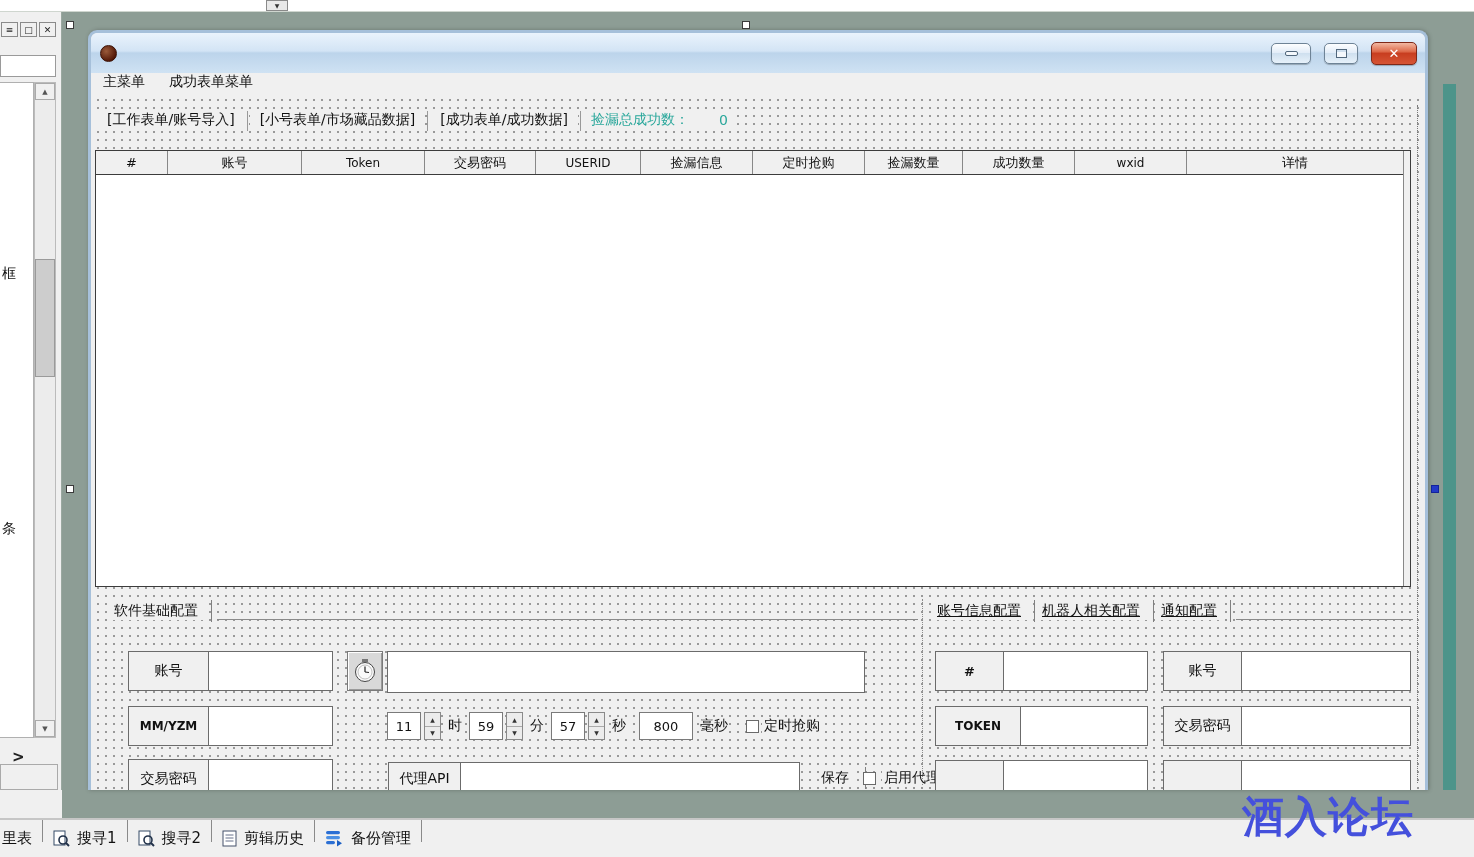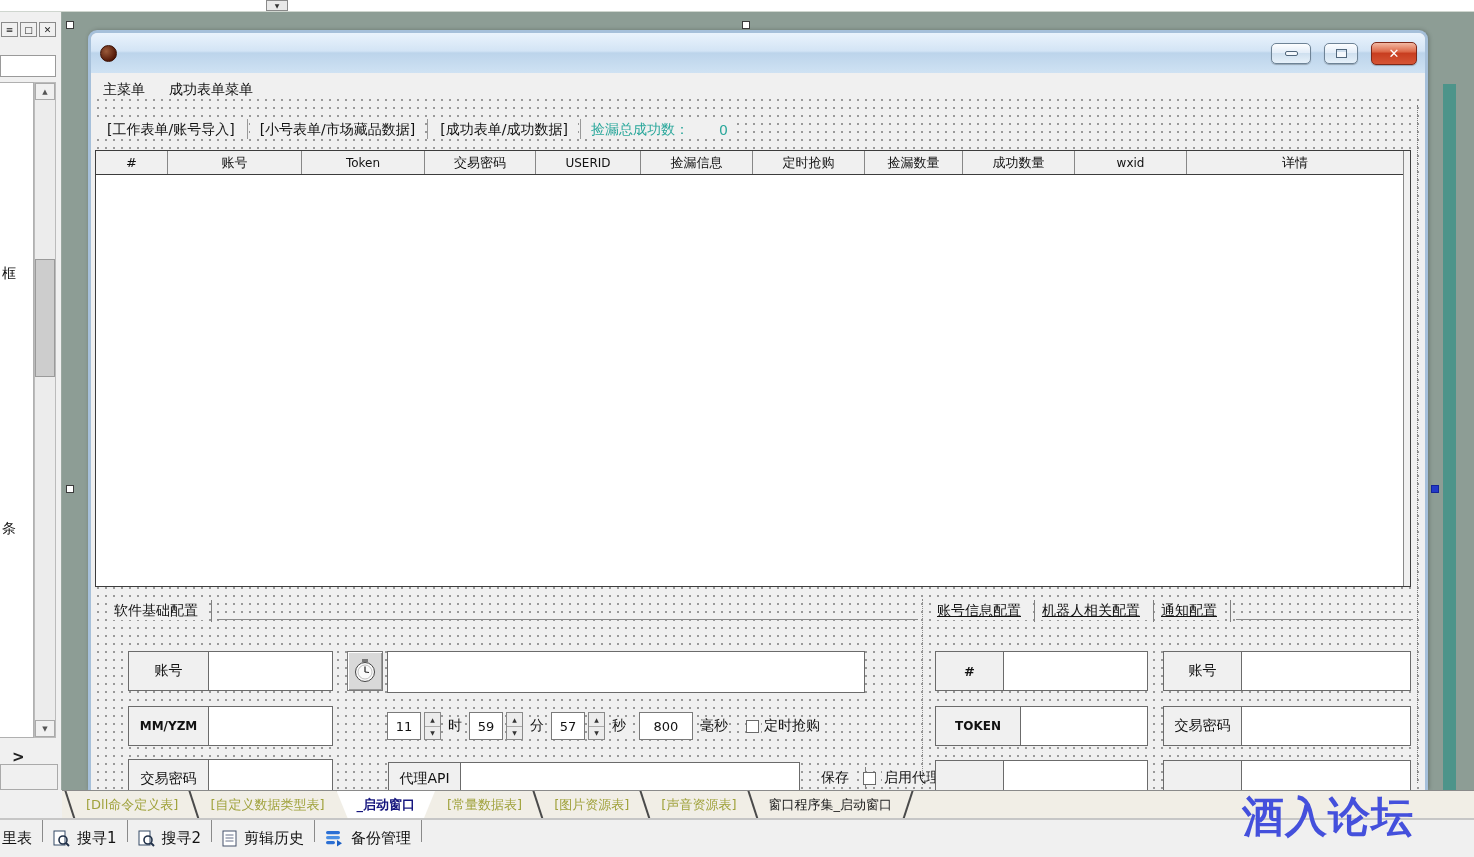--- a/index.html
+++ b/index.html
@@ -40,27 +40,27 @@
   .app-icon{position:absolute;left:9px;top:12px;width:17px;height:17px;border-radius:50%;
             background:radial-gradient(circle at 35% 35%,#9a5a3a,#501505 75%);border:1px solid #3a1004;}
   .wbtns{position:absolute;right:8px;top:9px;display:flex;gap:13px;align-items:center;}
   .wbtn{width:40px;height:21px;border:1px solid #6e8396;border-radius:5px;display:flex;align-items:center;justify-content:center;
         background:linear-gradient(#fdfeff,#e3edf8 45%,#cfe0ef 50%,#e7f1fa);box-shadow:0 1px 1px rgba(0,0,0,.25);}
   .wbtn.max{width:34px;}
   .wbtn.close{width:46px;height:23px;border-color:#7e2818;color:#fff;font-weight:bold;
         background:linear-gradient(#f2b8a2,#de6c4c 40%,#c83e20 50%,#d65535);}
   .mindash{width:13px;height:5px;border:1px solid #51677c;border-radius:2px;background:#f4f8fc;}
   .maxsq{width:11px;height:9px;border:1px solid #51677c;background:#f4f8fc;box-shadow:inset 0 2px #cfdfee;}
-  .menubar{height:26px;display:flex;align-items:flex-end;gap:24px;padding-left:12px;font-size:14px;background:#f0f0f0;}
+  .menubar{height:26px;display:flex;align-items:flex-start;gap:24px;padding-left:12px;font-size:14px;background:#f0f0f0;}
   .menu-item{cursor:default;}
 
   
   .surface{position:absolute;left:0;top:66px;right:0;bottom:0;overflow:hidden;background:#f0f0f0;
            background-image:radial-gradient(circle,#999 1px,transparent 1.4px);background-size:8px 8px;background-position:3px 5px;}
-  .vtabs{position:absolute;left:6px;top:12px;height:28px;display:flex;align-items:flex-end;}
+  .vtabs{position:absolute;left:6px;top:12px;height:28px;display:flex;align-items:flex-start;}
   .vtab{background:#f0f0f0;padding:0 10px;font-size:14px;white-space:nowrap;}
   .vdiv{width:1px;height:20px;background:#999;margin:0 2px;}
   .counter{display:flex;align-items:center;background:#f0f0f0;padding:0 8px;font-size:14px;color:#2aa79b;}
   .counter .val{margin-left:30px;}
 
   
   .dtable{position:absolute;left:4px;top:51px;width:1316px;height:437px;display:flex;border:1px solid #3c3c3c;background:#fff;}
   .tmain{flex:1;display:flex;flex-direction:column;}
   .thead{display:flex;height:24px;background:#f0f0f0;border-bottom:1px solid #3c3c3c;}
   .th{border-right:1px solid #888;display:flex;align-items:center;justify-content:center;font-size:13px;overflow:hidden;white-space:nowrap;}
@@ -315,35 +315,20 @@
       </div>
       <div class="fbox" style="left:1072px;top:661px;width:248px;height:40px;">
         <div class="lab" style="width:78px;"></div>
         <div class="inp"></div>
       </div>
 
     </div>
   </div>
 
   <div class="fill-bl"></div>
-  <div class="tabbar">
-    <div class="slash"></div>
-    <span class="btab">[Dll命令定义表]</span>
-    <div class="slash"></div>
-    <span class="btab">[自定义数据类型表]</span>
-    <span class="btab active">_启动窗口</span>
-    <span class="btab">[常量数据表]</span>
-    <div class="slash"></div>
-    <span class="btab">[图片资源表]</span>
-    <div class="slash"></div>
-    <span class="btab">[声音资源表]</span>
-    <div class="slash"></div>
-    <span class="btab plain">窗口程序集_启动窗口</span>
-    <div class="slash end"></div>
-  </div>
 
   <div class="statusbar">
     <span class="sitem">里表</span>
     <div class="sdiv"></div>
     <span class="sitem">
       <svg width="17" height="17" viewBox="0 0 17 17">
         <rect x="1" y="1" width="11" height="14" fill="#fff" stroke="#344a66"></rect>
         <circle cx="10" cy="10" r="4" fill="none" stroke="#22324a" stroke-width="1.6"></circle>
         <line x1="13" y1="13" x2="16" y2="16" stroke="#22324a" stroke-width="2"></line>
       </svg>

